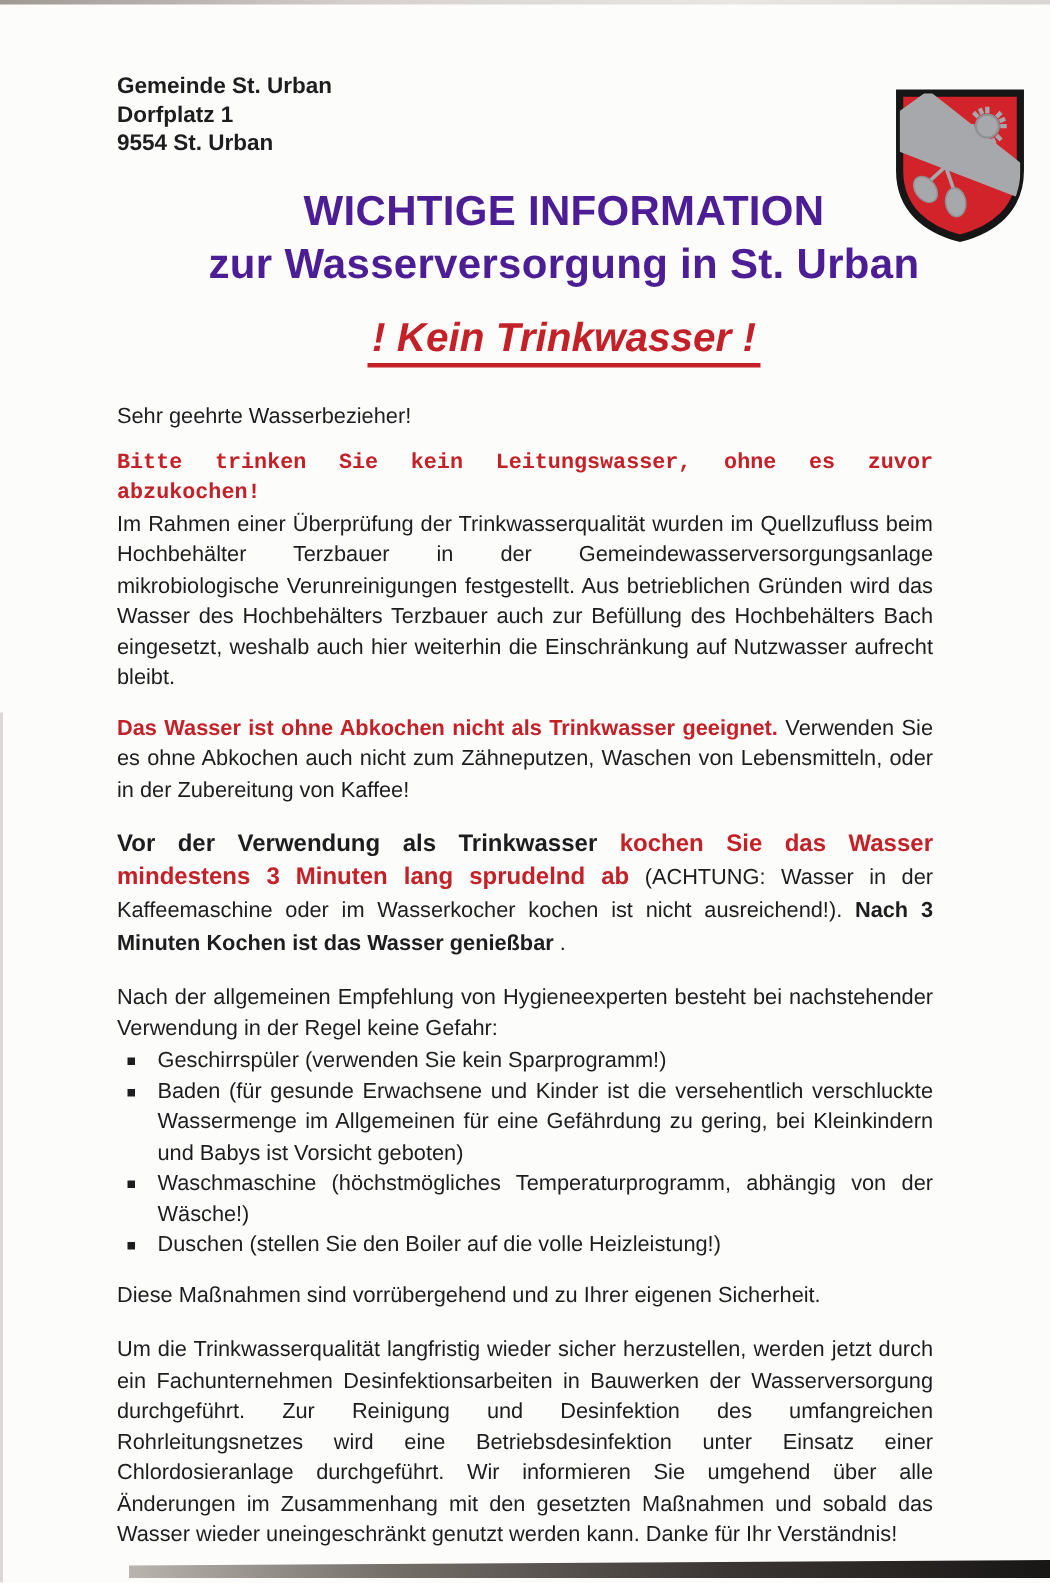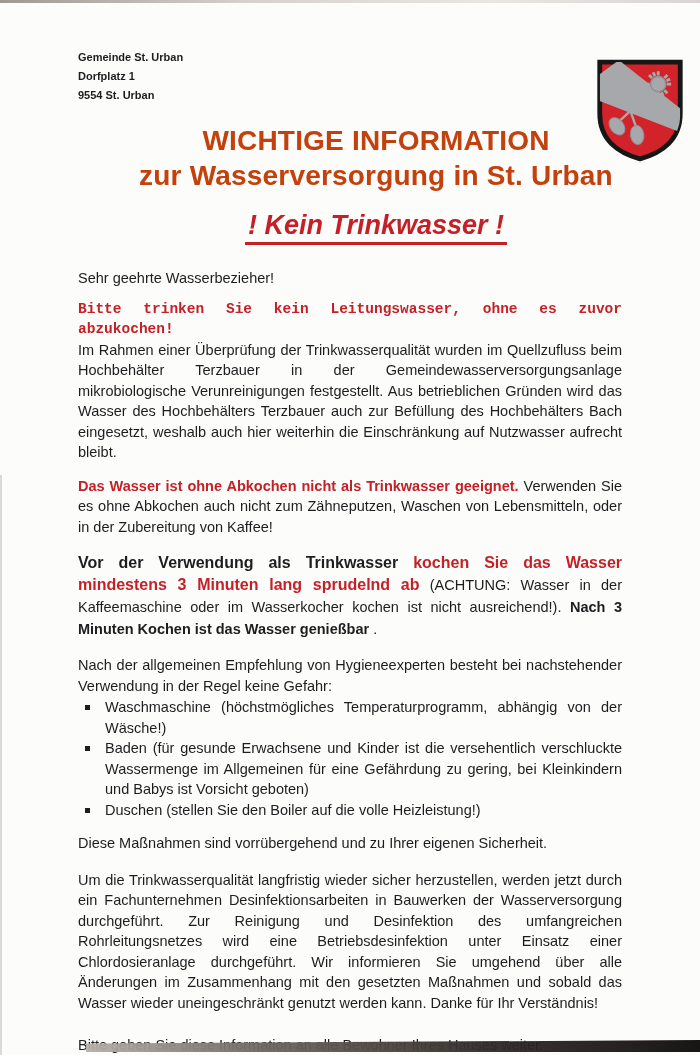--- a/index.html
+++ b/index.html
@@ -11,24 +11,24 @@
     position:relative;
     overflow:hidden;
   }
   .scan-top{position:absolute;top:0;left:0;right:0;height:3px;
     background:linear-gradient(to right,#8e8781,#cfc9c5 35%,#e6e2de 70%,#d3cecb);opacity:.85;}
   .scan-left{position:absolute;left:0;top:45%;bottom:0;width:2px;background:#dcd8d5;}
   .scan-bottom{position:absolute;bottom:3px;left:86px;right:0;height:12px;
     background:linear-gradient(to right,#b6b0ab 0%,#6e6862 28%,#302b28 65%,#0c0a09 100%);
     clip-path:polygon(0 30%,100% 0,100% 100%,0 100%);opacity:.95;}
   .content{position:absolute;left:78px;right:78px;top:48px;}
-  .sender{font-weight:bold;font-size:11px;line-height:19px;}
+  .sender{font-weight:bold;font-size:15px;line-height:19px;}
   .crest{position:absolute;top:7px;right:-64px;width:92px;height:110px;}
   .center-offset{position:relative;left:26px;}
-  .doc-title{margin-top:18px;text-align:center;font-weight:bold;font-size:28px;line-height:35px;color:#c2410c;letter-spacing:.2px;}
+  .doc-title{margin-top:18px;text-align:center;font-weight:bold;font-size:28px;line-height:35px;color:#4c1d95;letter-spacing:.2px;}
   .alert{margin-top:17px;text-align:center;}
   .alert span{display:inline-block;font-weight:bold;font-size:27px;color:var(--red);
     border-bottom:3px solid var(--red);padding:0 3px 1px 3px;font-style:italic;}
   .bodytext{font-size:14.5px;line-height:20.5px;}
   .just{text-align:justify;}
   .blk{margin:0;}
   .salutation{margin-top:23px;}
   .p1{margin-top:10px;}
   .p2{margin-top:13px;}
   .p3{margin-top:15px;line-height:22px;}
@@ -128,25 +128,29 @@
       <span> (ACHTUNG: Wasser in der Kaffeemaschine oder im Wasserkocher kochen ist nicht ausreichend!). </span>
       <span class="b">Nach 3 Minuten Kochen ist das Wasser genießbar</span>
       <span>.</span>
     </p>
 
     <p class="blk p4 just">Nach der allgemeinen Empfehlung von Hygieneexperten besteht bei nachstehender Verwendung in der Regel keine Gefahr:</p>
 
     <div class="bullet-list">
       <div class="bullet">
         <span class="sq"></span>
-        <span class="bullet-text">Waschmaschine (höchstmögliches Temperaturprogramm, abhängig von der Wäsche!)</span>
+        <span class="bullet-text">Geschirrspüler (verwenden Sie kein Sparprogramm!)</span>
       </div>
       <div class="bullet">
         <span class="sq"></span>
         <span class="bullet-text">Baden (für gesunde Erwachsene und Kinder ist die versehentlich verschluckte Wassermenge im Allgemeinen für eine Gefährdung zu gering, bei Kleinkindern und Babys ist Vorsicht geboten)</span>
+      </div>
+      <div class="bullet">
+        <span class="sq"></span>
+        <span class="bullet-text">Waschmaschine (höchstmögliches Temperaturprogramm, abhängig von der Wäsche!)</span>
       </div>
       <div class="bullet">
         <span class="sq"></span>
         <span class="bullet-text">Duschen (stellen Sie den Boiler auf die volle Heizleistung!)</span>
       </div>
     </div>
 
     <p class="blk p5">Diese Maßnahmen sind vorrübergehend und zu Ihrer eigenen Sicherheit.</p>
 
     <p class="blk p6 just">Um die Trinkwasserqualität langfristig wieder sicher herzustellen, werden jetzt durch ein Fachunternehmen Desinfektionsarbeiten in Bauwerken der Wasserversorgung durchgeführt. Zur Reinigung und Desinfektion des umfangreichen Rohrleitungsnetzes wird eine Betriebsdesinfektion unter Einsatz einer Chlordosieranlage durchgeführt. Wir informieren Sie umgehend über alle Änderungen im Zusammenhang mit den gesetzten Maßnahmen und sobald das Wasser wieder uneingeschränkt genutzt werden kann. Danke für Ihr Verständnis!</p>

